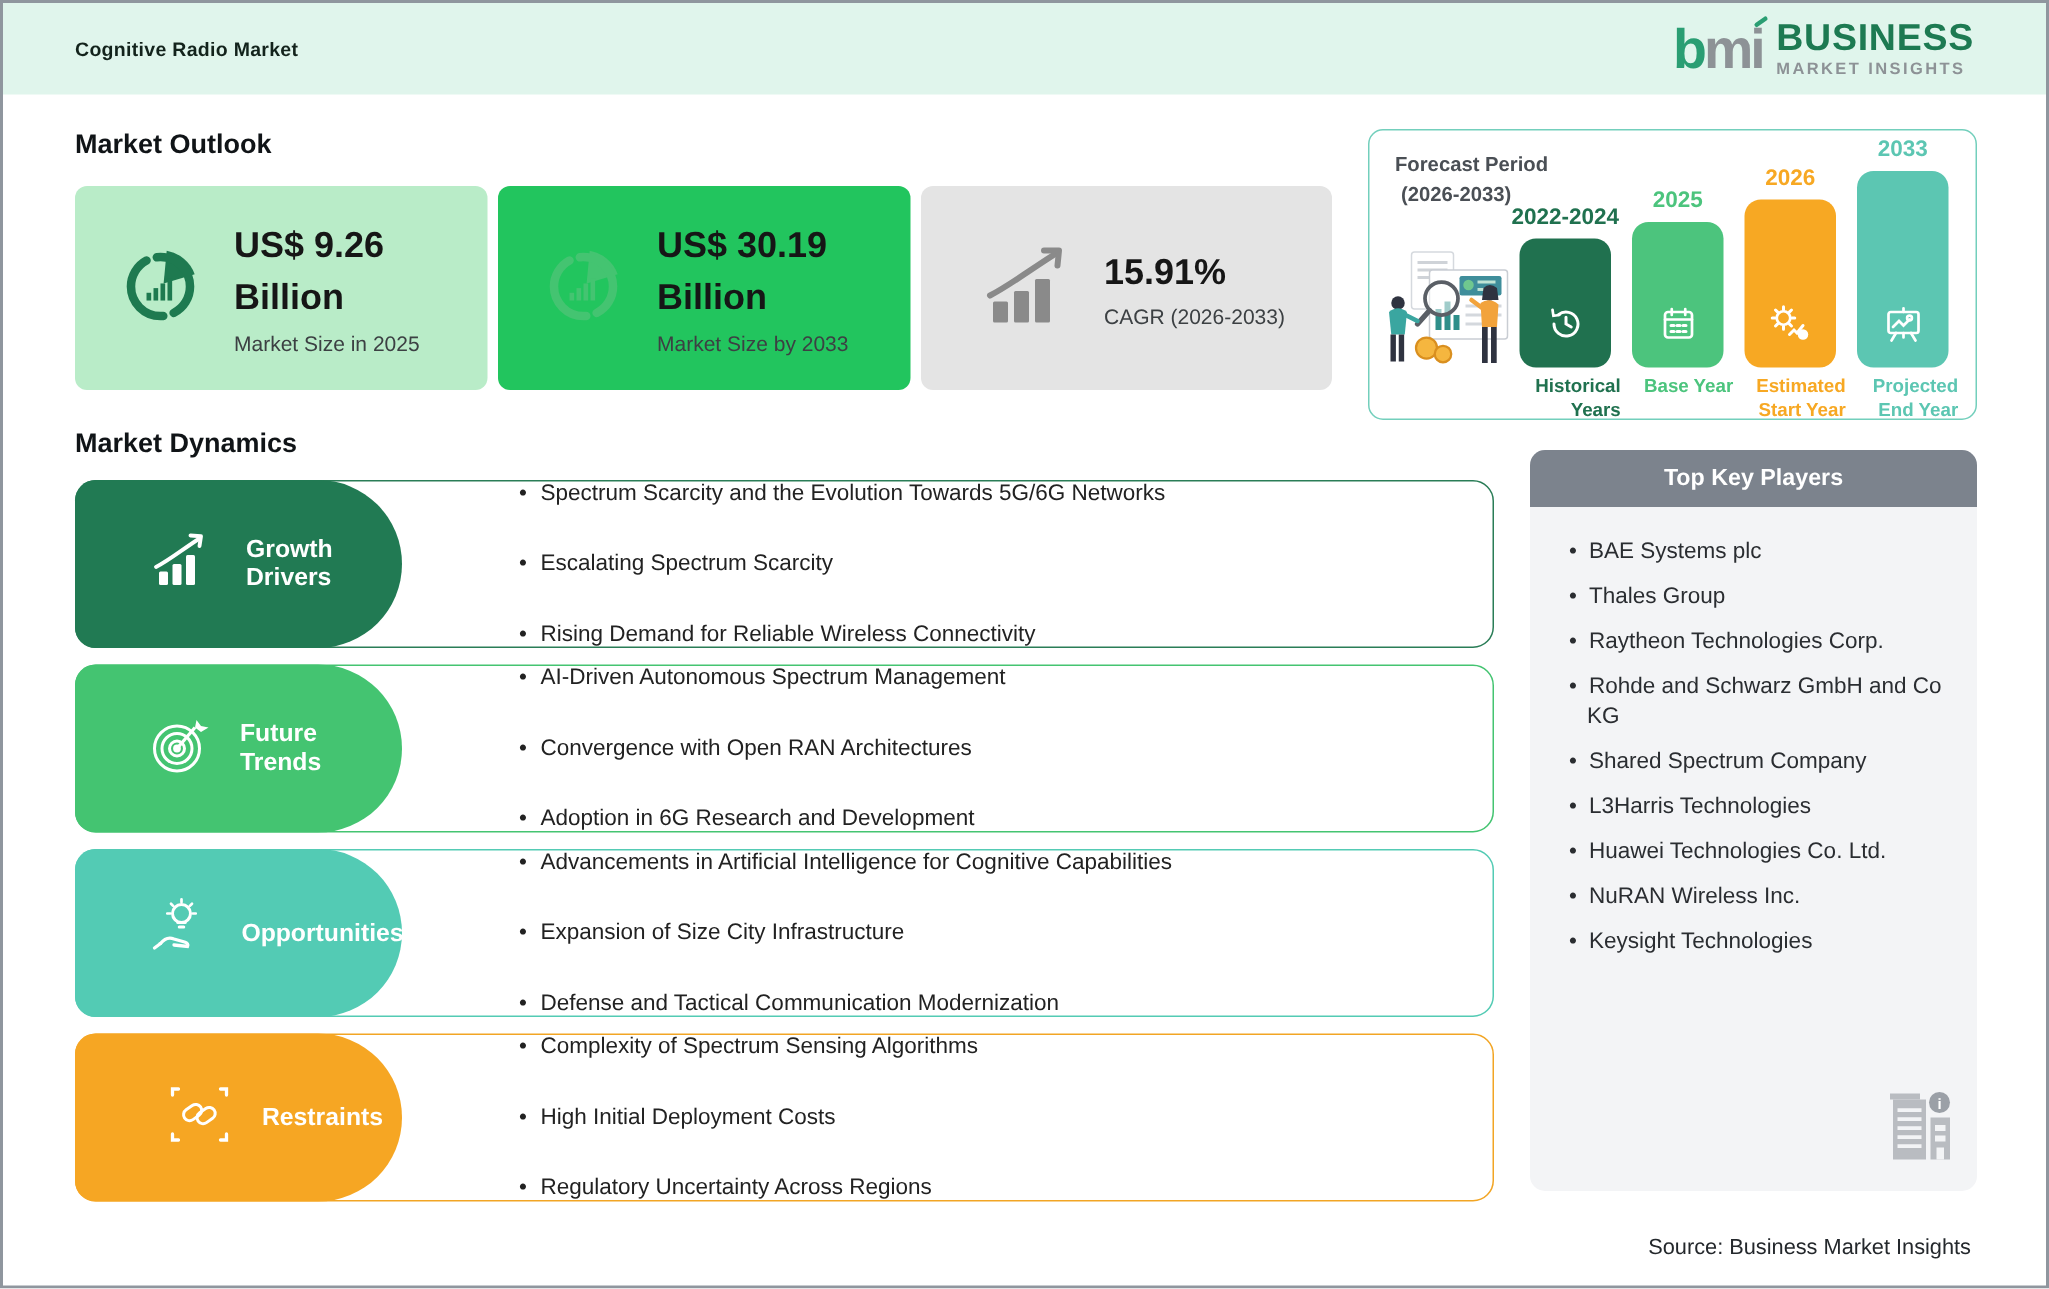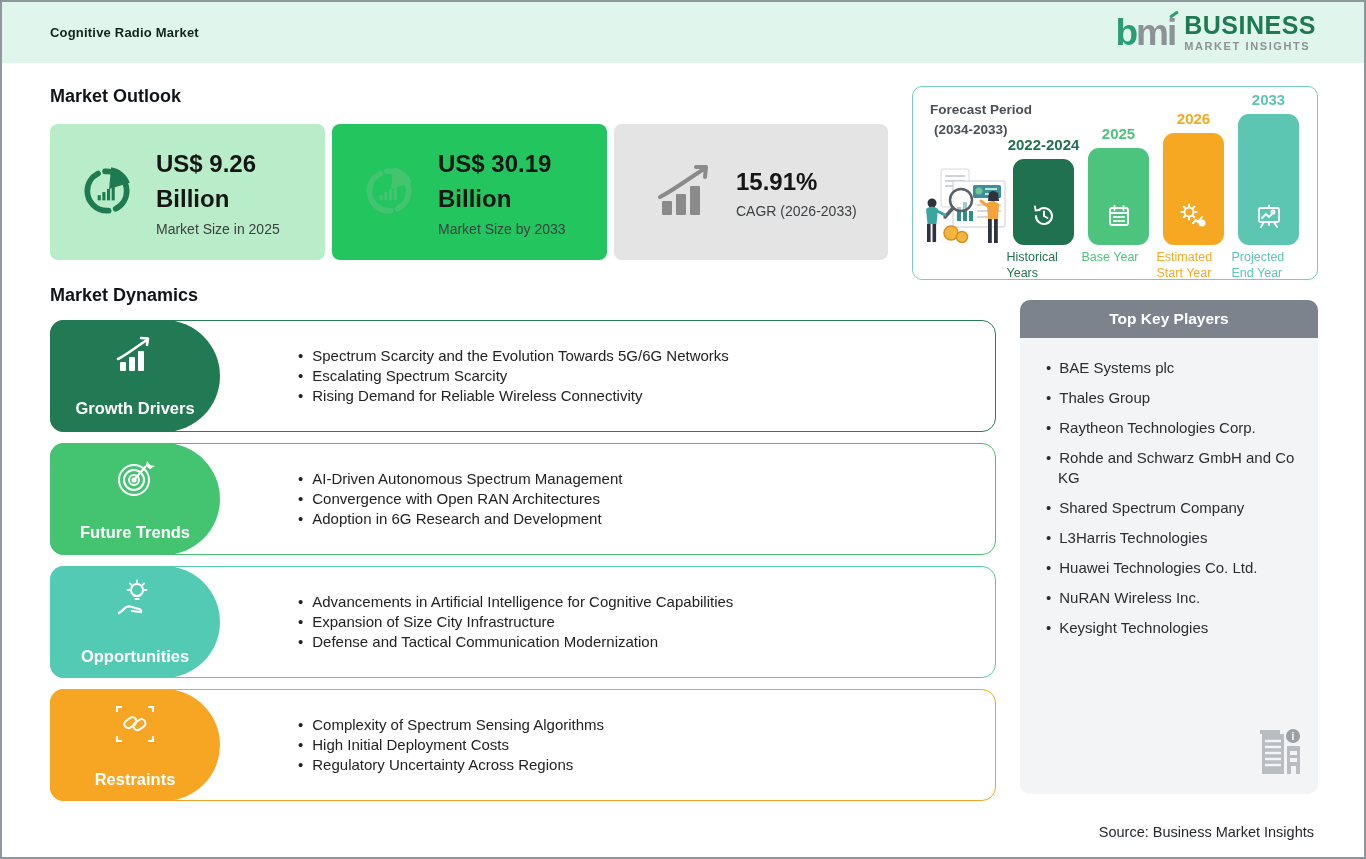--- a/index.html
+++ b/index.html
@@ -46,41 +46,41 @@
     border:1.5px solid #73cfbc;border-radius:10px;background:#fff;}
   .forecast-title{position:absolute;left:17px;top:13px;font-size:13.5px;font-weight:700;
     color:#4a4f55;line-height:1.45;}
   .forecast-title .t2{padding-left:4px;}
   .fbars{position:absolute;left:100px;bottom:34px;display:flex;align-items:flex-end;gap:14px;}
   .fcol{display:flex;flex-direction:column;align-items:center;width:61px;position:relative;}
   .fyear{font-size:15px;font-weight:700;white-space:nowrap;margin-bottom:6px;}
   .fbar{width:61px;border-radius:11px;display:flex;align-items:flex-end;justify-content:center;
     padding-bottom:16px;box-sizing:border-box;}
   .fbar svg{display:block;}
-  .flabel{position:absolute;top:100%;margin-top:5px;font-size:12.5px;font-weight:400;
-    text-align:left;line-height:1.25;width:74px;}
+  .flabel{position:absolute;top:100%;margin-top:5px;font-size:12.5px;font-weight:700;
+    text-align:right;line-height:1.25;width:74px;}
   .c-hist{color:#20714f;} .b-hist{background:#20714f;height:86px;}
   .c-base{color:#4cc47d;} .b-base{background:#4cc47d;height:97px;}
   .c-est{color:#f7a823;}  .b-est{background:#f7a823;height:112px;}
   .c-proj{color:#5cc6b2;} .b-proj{background:#5cc6b2;height:131px;}
 
   .illus{position:absolute;left:8px;bottom:10px;}
 
   
   .rows{position:absolute;left:48px;top:318px;display:flex;flex-direction:column;gap:11px;}
   .drow{width:946px;height:112px;box-sizing:border-box;border:1px solid;border-radius:14px;
     display:flex;align-items:stretch;background:#fff;}
   .pill{width:170px;margin:-1px 0 -1px -1px;border-radius:14px 58px 58px 14px;
-    display:flex;flex-direction:column;align-items:center;justify-content:center;gap:20px;color:#fff;}
+    display:flex;flex-direction:row;align-items:center;justify-content:center;gap:20px;color:#fff;padding-left:48px;}
   .pill-label{font-size:16.5px;font-weight:700;}
   .drow-1{border-color:#2a7d57;} .drow-1 .pill{background:#217a53;}
   .drow-2{border-color:#44c471;} .drow-2 .pill{background:#44c471;}
   .drow-3{border-color:#53cbb4;} .drow-3 .pill{background:#53cbb4;}
   .drow-4{border-color:#f2a524;} .drow-4 .pill{background:#f6a623;}
-  .bullets{display:flex;flex-direction:column;justify-content:center;gap:4px;
+  .bullets{display:flex;flex-direction:column;justify-content:space-between;gap:16px;
     padding-left:78px;font-size:15px;color:#222;}
   .bullet{line-height:16px;}
   .bullet::before{content:"•";margin-right:9px;}
 
   
   .players{position:absolute;left:1018px;top:298px;width:298px;height:494px;
     background:#f3f4f6;border-radius:10px;}
   .players-header{height:38px;background:#7c838d;border-radius:10px 10px 0 0;
     display:flex;align-items:center;justify-content:center;
     font-size:15.5px;font-weight:700;color:#fff;}
@@ -169,21 +169,21 @@
         <div class="card-value">15.91%</div>
 
         <div class="card-caption">CAGR (2026-2033)</div>
       </div>
     </div>
   </div>
 
   <div class="forecast">
     <div class="forecast-title">
       <div class="t1">Forecast Period</div>
-      <div class="t2">(2034-2033)</div>
+      <div class="t2">(2026-2033)</div>
     </div>
 
     <span class="illus">
       <svg width="100" height="98" viewBox="0 0 100 98">
         <rect x="20" y="2" width="28" height="38" rx="2" fill="#fff" stroke="#d5d9de"></rect>
         <g stroke="#cfd3d8" stroke-width="2">
             <path d="M24,9 h20 M24,14 h20 M24,19 h14"></path>
           </g>
         <rect x="32" y="14" width="52" height="46" rx="2" fill="#fff" stroke="#c9cdd3"></rect>
         <rect x="52" y="18" width="28" height="13" rx="1.5" fill="#3f8e9b"></rect>

